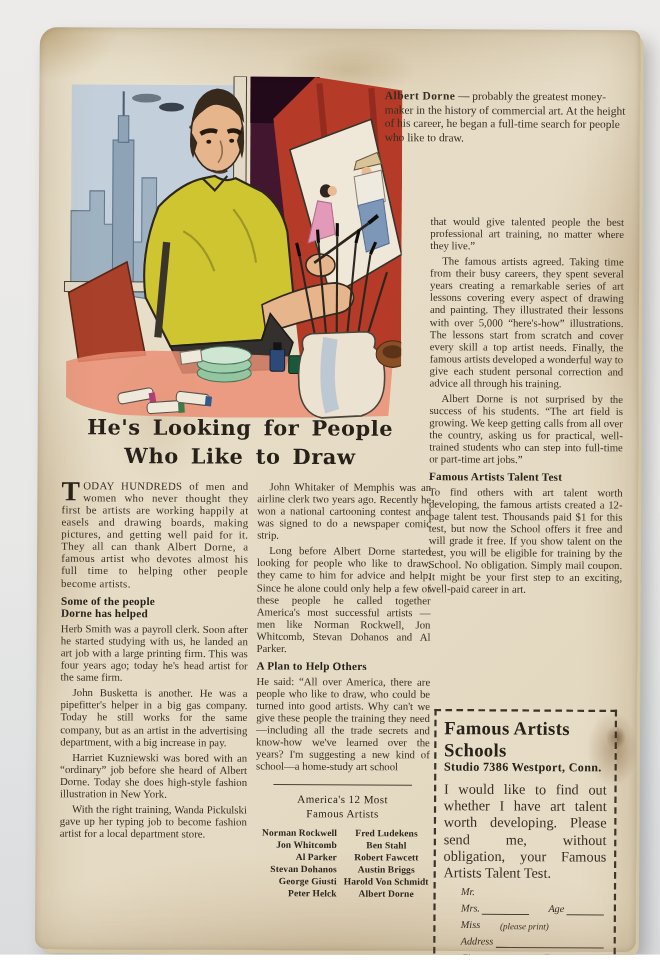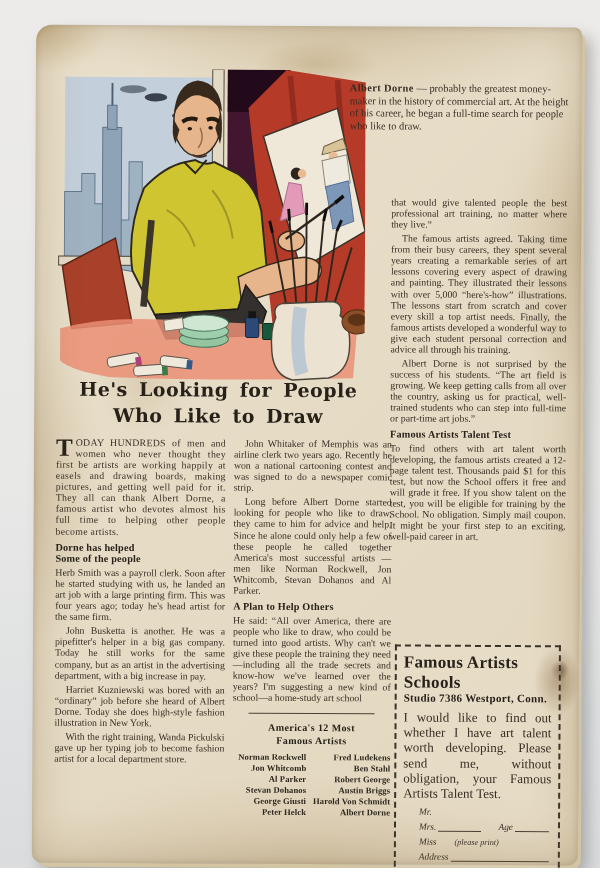--- a/index.html
+++ b/index.html
@@ -46,27 +46,27 @@
   .colR{left:356px;top:170px;width:176px;}
   .col p{margin:0 0 3px 0;}
   .col p.ind{text-indent:11px;}
   .col h4{margin:5px 0 2px 0;font-size:10.2px;line-height:1.15;text-align:left;
     letter-spacing:.2px;color:#27211a;}
   .dropcap{float:left;font-size:25px;line-height:20px;font-weight:bold;
     padding:1px 3px 0 0;color:#27211a;}
   .smallcaps{letter-spacing:.3px;}
 
   .rule{width:126px;height:1px;background:#4a4034;margin:10px auto 7px auto;}
-  .artists-title{text-align:center;font-weight:bold;font-size:10px;line-height:1.3;
+  .artists-title{text-align:center;font-weight:normal;font-size:10px;line-height:1.3;
     letter-spacing:.4px;color:#27211a;}
   .artists{margin-top:5px;}
   .arow{display:flex;font-weight:bold;font-size:8.6px;line-height:1.28;
     letter-spacing:.1px;color:#2c261e;}
   .aL{width:74px;text-align:right;}
-  .aR{flex:1;text-align:right;padding-left:6px;}
+  .aR{flex:1;text-align:center;padding-left:6px;}
 
   .coupon{position:absolute;left:362px;top:618px;width:166px;box-sizing:border-box;
     border:2px dashed #3a332b;padding:6px 7px 7px 7px;background:rgba(240,232,214,.25);}
   .c-school{font-weight:bold;font-size:17px;letter-spacing:.3px;color:#27211a;line-height:1.15;}
   .c-studio{font-weight:bold;font-size:11px;letter-spacing:.3px;color:#27211a;line-height:1.15;font-family:Liberation Serif, serif;}
   .c-body{margin:5px 0 2px 0;font-size:13px;line-height:1.18;text-align:justify;}
   .frow{display:flex;align-items:flex-end;margin-top:5px;font-style:italic;font-size:9.3px;}
   .frow .lbl{white-space:nowrap;padding-left:16px;}
   .frow .line{flex:1;border-bottom:1px solid #4a4238;height:9px;margin:0 2px;}
   .frow .line.short{flex:0 0 34px;}
@@ -186,22 +186,22 @@
     </div>
 
     <div class="headline">
       <div>He's Looking for People</div>
       <div>Who Like to Draw</div>
     </div>
 
     <div class="col colL">
       <p><span class="dropcap">T</span><span class="smallcaps">ODAY HUNDREDS of men and women who never thought they first be artists are working happily at easels and drawing boards, making pictures, and getting well paid for it. They all can thank Albert Dorne, a famous artist who devotes almost his full time to helping other people become artists.</span></p>
       <h4>
+        <div>Some of the people</div>
         <div>Dorne has helped</div>
-        <div>Some of the people</div>
       </h4>
       <p>Herb Smith was a payroll clerk. Soon after he started studying with us, he landed an art job with a large printing firm. This was four years ago; today he's head artist for the same firm.</p>
       <p class="ind">John Busketta is another. He was a pipefitter's helper in a big gas company. Today he still works for the same company, but as an artist in the advertising department, with a big increase in pay.</p>
       <p class="ind">Harriet Kuzniewski was bored with an “ordinary” job before she heard of Albert Dorne. Today she does high-style fashion illustration in New York.</p>
       <p class="ind">With the right training, Wanda Pickulski gave up her typing job to become fashion artist for a local department store.</p>
     </div>
 
     <div class="col colM">
       <p class="ind">John Whitaker of Memphis was an airline clerk two years ago. Recently he won a national cartooning contest and was signed to do a newspaper comic strip.</p>
       <p class="ind">Long before Albert Dorne started looking for people who like to draw, they came to him for advice and help. Since he alone could only help a few of these people he called together America's most successful artists — men like Norman Rockwell, Jon Whitcomb, Stevan Dohanos and Al Parker.</p>
@@ -216,21 +216,21 @@
         <div class="arow">
             <span class="aL">Norman Rockwell</span>
             <span class="aR">Fred Ludekens</span>
           </div>
         <div class="arow">
             <span class="aL">Jon Whitcomb</span>
             <span class="aR">Ben Stahl</span>
           </div>
         <div class="arow">
             <span class="aL">Al Parker</span>
-            <span class="aR">Robert George</span>
+            <span class="aR">Robert Fawcett</span>
           </div>
         <div class="arow">
             <span class="aL">Stevan Dohanos</span>
             <span class="aR">Austin Briggs</span>
           </div>
         <div class="arow">
             <span class="aL">George Giusti</span>
             <span class="aR">Harold Von Schmidt</span>
           </div>
         <div class="arow">

